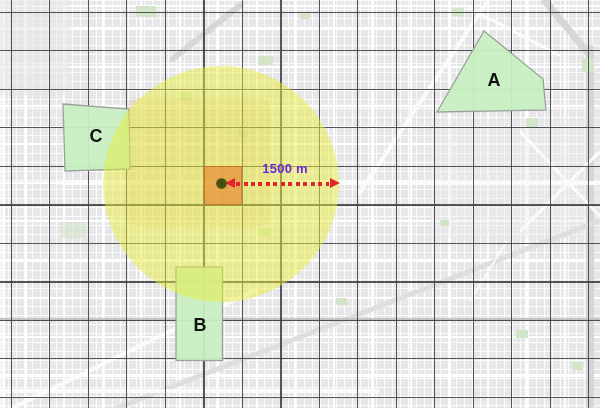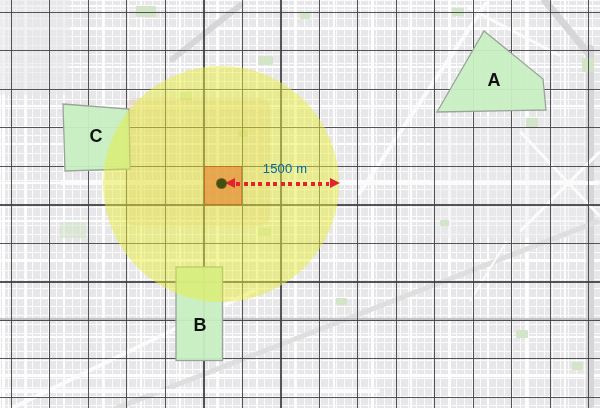--- a/index.html
+++ b/index.html
@@ -50,21 +50,21 @@
   }
   .arrow-dash{
     position:absolute;left:236px;top:181.5px;width:93px;height:4px;
     background-image:repeating-linear-gradient(90deg,#e2242c 0 4px,transparent 4px 7.5px);
   }
   .arrow-head{position:absolute;width:0;height:0;border-top:5.5px solid transparent;border-bottom:5.5px solid transparent;}
   .arrow-head.left{left:225px;top:178px;border-right:10px solid #e2242c;}
   .arrow-head.right{left:329.5px;top:178px;border-left:10px solid #e2242c;}
   .distance-label{
     position:absolute;left:285px;top:176px;transform:translate(-50%,-100%);
-    font-size:13px;font-weight:normal;color:#0369a1;white-space:nowrap;letter-spacing:.2px;
+    font-size:13px;font-weight:bold;color:#6d28d9;white-space:nowrap;letter-spacing:.2px;
   }
   .zone-label{
     position:absolute;transform:translate(-50%,-50%);
     font-size:18px;font-weight:bold;color:#111;
   }
   .zone-label.a{left:494px;top:80px;}
   .zone-label.b{left:200px;top:325px;}
   .zone-label.c{left:96px;top:136px;}
 </style>
 </head>

